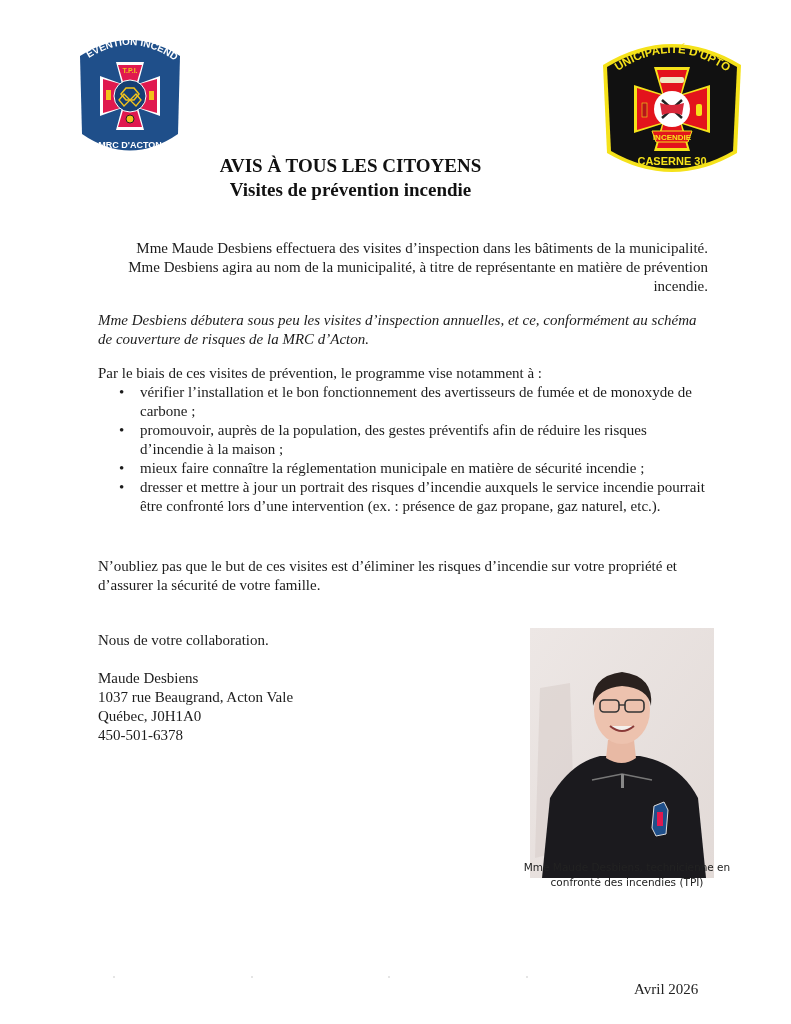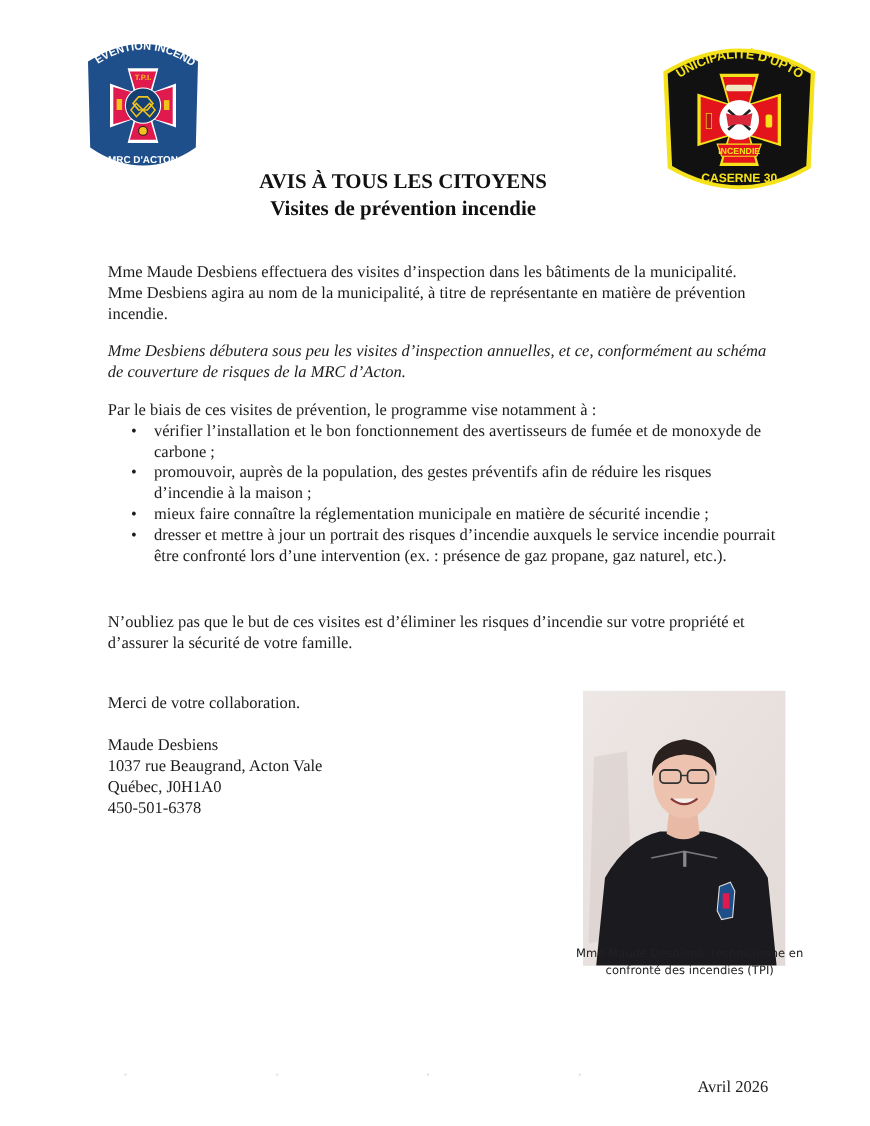--- a/index.html
+++ b/index.html
@@ -1,21 +1,21 @@
 <!DOCTYPE html>
 <html><head>
   <meta charset="utf-8">
   <style>
     html, body { margin: 0; padding: 0; background: #ffffff; }
     body { width: 791px; height: 1024px; position: relative; overflow: hidden; font-family: "Liberation Serif", "DejaVu Serif", serif; color: #1a1a1a; }
     .logo-left { position: absolute; left: 68px; top: 24px; width: 124px; height: 140px; }
     .logo-right { position: absolute; left: 597px; top: 31px; width: 150px; height: 150px; }
-    .title-block { position: absolute; left: 0; width: 701px; top: 154px; text-align: center; font-weight: bold; font-size: 19px; line-height: 24px; color: #111; padding-left: 16px; }
+    .title-block { position: absolute; left: 0; width: 701px; top: 154px; text-align: center; font-weight: bold; font-size: 19px; line-height: 24px; color: #111; }
     .body-text { position: absolute; left: 98px; width: 610px; font-size: 15px; line-height: 19px; color: #1c1c1c; }
-    .p1 { top: 239px; }
+    .p1 { top: 239px; text-align: right; }
     .p2 { top: 311px; font-style: italic; }
     .p3 { top: 364px; }
     .p4 { top: 545px; margin-top: 12px; }
     .p5 { top: 631px; }
     .sig { top: 669px; }
     ul.bullets { margin: 0; padding: 0 0 0 42px; list-style: none; }
     ul.bullets li { position: relative; padding-left: 0; }
     ul.bullets li .dot { position: absolute; left: -21px; top: 0; }
     .photo { position: absolute; left: 530px; top: 628px; width: 184px; height: 250px; overflow: hidden; background: #ece6e4; }
     .caption { position: absolute; left: 516px; width: 222px; top: 860px; text-align: center; font-family: "DejaVu Sans", sans-serif; font-size: 10.5px; line-height: 15px; color: #222; }
@@ -97,21 +97,21 @@
     <li><span class="dot">•</span><span>promouvoir, auprès de la population, des gestes préventifs afin de réduire les risques d’incendie à la maison ;</span></li>
     <li><span class="dot">•</span><span>mieux faire connaître la réglementation municipale en matière de sécurité incendie ;</span></li>
     <li><span class="dot">•</span><span>dresser et mettre à jour un portrait des risques d’incendie auxquels le service incendie pourrait être confronté lors d’une intervention (ex. : présence de gaz propane, gaz naturel, etc.).</span></li>
   </ul>
 </div>
 
 <div class="body-text p4">
   <div>N’oubliez pas que le but de ces visites est d’éliminer les risques d’incendie sur votre propriété et d’assurer la sécurité de votre famille.</div>
 </div>
 
-<div class="body-text p5">Merci de votre collaboration.</div>
+<div class="body-text p5">Nous de votre collaboration.</div>
 
 <div class="body-text sig">
   <div>Maude Desbiens</div>
   <div>1037 rue Beaugrand, Acton Vale</div>
   <div>Québec, J0H1A0</div>
   <div>450-501-6378</div>
 </div>
 
 <div class="photo">
   <svg viewBox="0 0 184 250" width="184" height="250">

